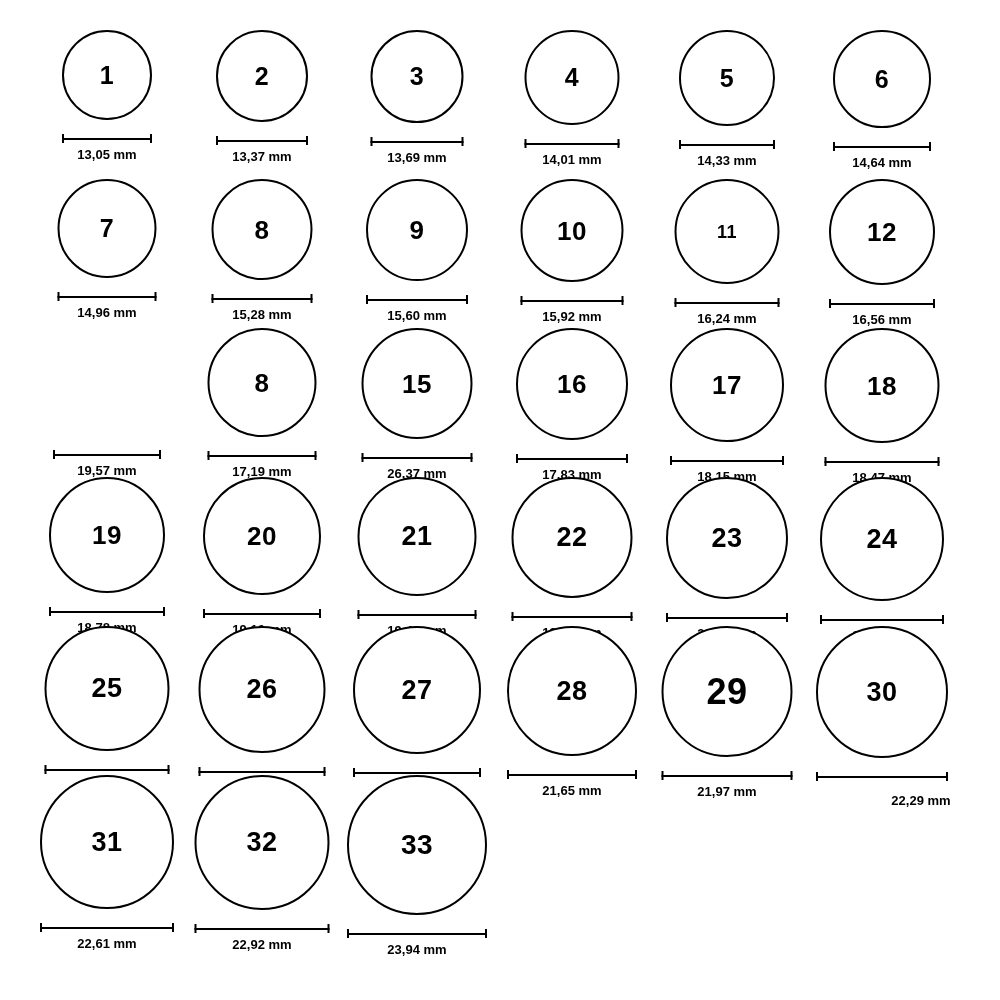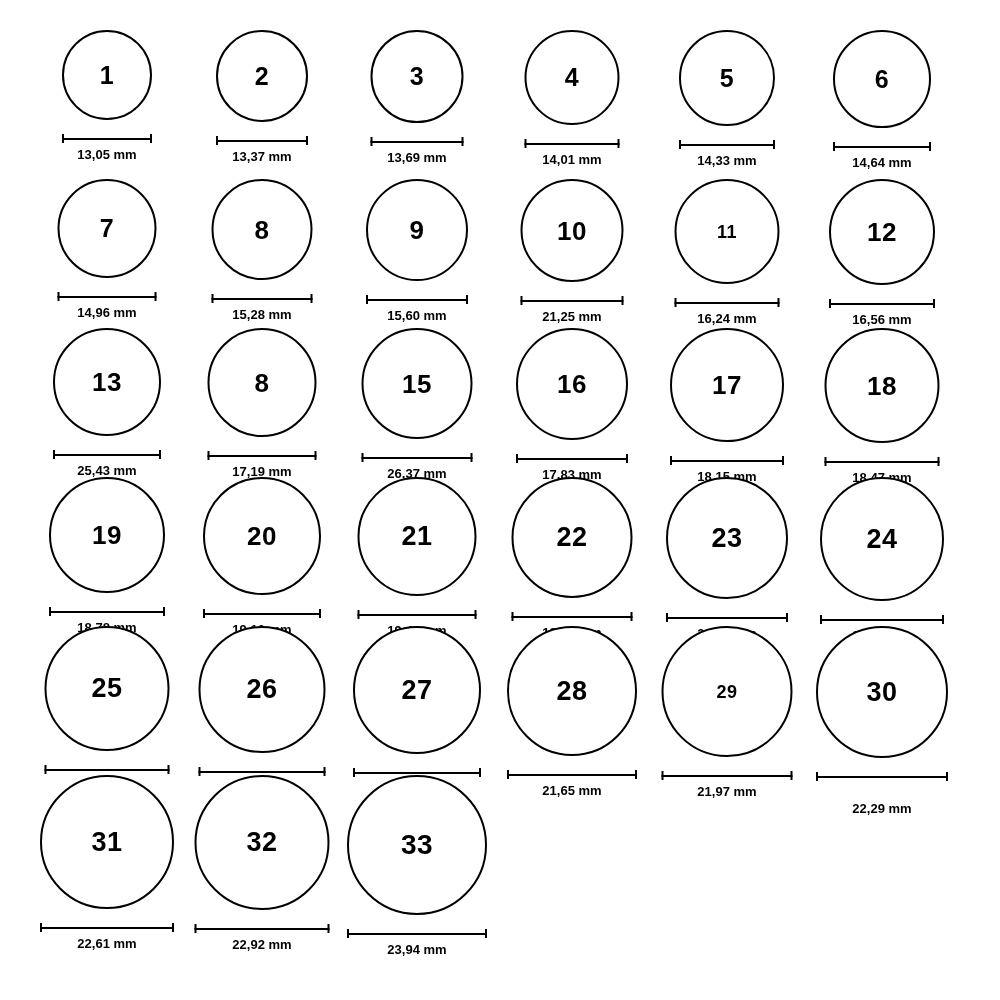--- a/index.html
+++ b/index.html
@@ -188,21 +188,21 @@
     </div>
     <div class="size-cell" style="left: 495px; top: 179px; width: 154px; height: 149px;">
       <div class="circle" style="width: 103px; height: 103px;">
         <span class="circle-label" style="font-size: 26px;">10</span>
       </div>
       <div class="ruler" style="width: 103px; top: 117px;">
         <div class="bar"></div>
         <div class="cap left"></div>
         <div class="cap right"></div>
       </div>
-      <div class="mm-label" style="top: 131px;">21,25 mm</div>
+      <div class="mm-label" style="top: 131px;">15,92 mm</div>
     </div>
     <div class="size-cell" style="left: 650px; top: 179px; width: 154px; height: 149px;">
       <div class="circle" style="width: 105px; height: 105px;">
         <span class="circle-label" style="font-size: 18px;">11</span>
       </div>
       <div class="ruler" style="width: 105px; top: 119px;">
         <div class="bar"></div>
         <div class="cap left"></div>
         <div class="cap right"></div>
       </div>
@@ -213,29 +213,26 @@
         <span class="circle-label" style="font-size: 26px;">12</span>
       </div>
       <div class="ruler" style="width: 106px; top: 120px;">
         <div class="bar"></div>
         <div class="cap left"></div>
         <div class="cap right"></div>
       </div>
       <div class="mm-label" style="top: 134px;">16,56 mm</div>
     </div>
     <div class="size-cell" style="left: 30px; top: 328px; width: 154px; height: 149px;">
-      <div class="circle" style="width: 108px; height: 108px;">
-        <span class="circle-label" style="font-size: 26px;">13</span>
-      </div>
       <div class="ruler" style="width: 108px; top: 122px;">
         <div class="bar"></div>
         <div class="cap left"></div>
         <div class="cap right"></div>
       </div>
-      <div class="mm-label" style="top: 136px;">25,43 mm</div>
+      <div class="mm-label" style="top: 136px;">19,57 mm</div>
     </div>
     <div class="size-cell" style="left: 185px; top: 328px; width: 154px; height: 149px;">
       <div class="circle" style="width: 109px; height: 109px;">
         <span class="circle-label" style="font-size: 26px;">8</span>
       </div>
       <div class="ruler" style="width: 109px; top: 123px;">
         <div class="bar"></div>
         <div class="cap left"></div>
         <div class="cap right"></div>
       </div>
@@ -390,39 +387,39 @@
       </div>
       <div class="ruler" style="width: 130px; top: 144px;">
         <div class="bar"></div>
         <div class="cap left"></div>
         <div class="cap right"></div>
       </div>
       <div class="mm-label" style="top: 158px;">21,65 mm</div>
     </div>
     <div class="size-cell" style="left: 650px; top: 626px; width: 154px; height: 149px;">
       <div class="circle" style="width: 131px; height: 131px;">
-        <span class="circle-label" style="font-size: 18px;">29</span>
+        <span class="circle-label" style="font-size: 36px;">29</span>
       </div>
       <div class="ruler" style="width: 131px; top: 145px;">
         <div class="bar"></div>
         <div class="cap left"></div>
         <div class="cap right"></div>
       </div>
       <div class="mm-label" style="top: 159px;">21,97 mm</div>
     </div>
     <div class="size-cell" style="left: 805px; top: 626px; width: 154px; height: 149px;">
       <div class="circle" style="width: 132px; height: 132px;">
         <span class="circle-label" style="font-size: 27px;">30</span>
       </div>
       <div class="ruler" style="width: 132px; top: 146px;">
         <div class="bar"></div>
         <div class="cap left"></div>
         <div class="cap right"></div>
       </div>
-      <div class="mm-label" style="top: 176px;">22,29 mm</div>
+      <div class="mm-label" style="top: 168px; margin-left: 39px;">22,29 mm</div>
     </div>
     <div class="size-cell" style="left: 30px; top: 775px; width: 154px; height: 149px;">
       <div class="circle" style="width: 134px; height: 134px;">
         <span class="circle-label" style="font-size: 27px;">31</span>
       </div>
       <div class="ruler" style="width: 134px; top: 148px;">
         <div class="bar"></div>
         <div class="cap left"></div>
         <div class="cap right"></div>
       </div>

